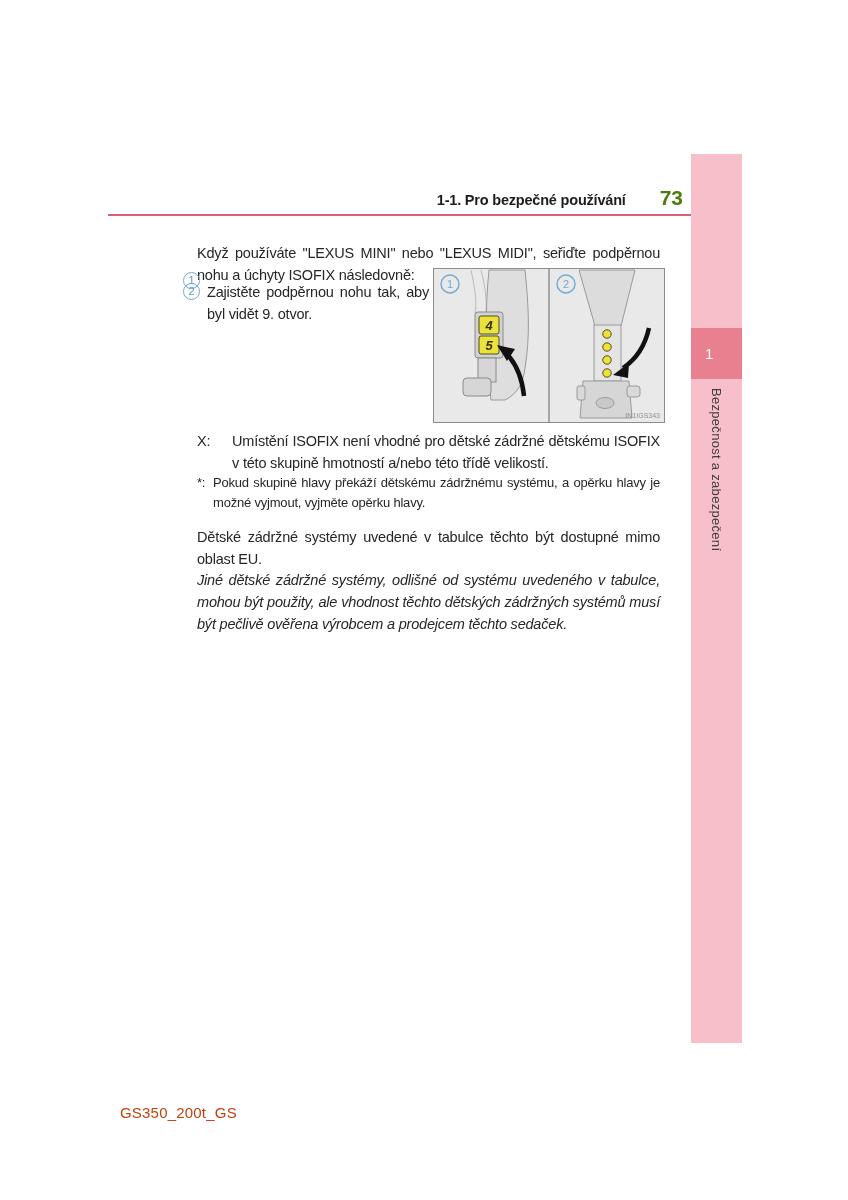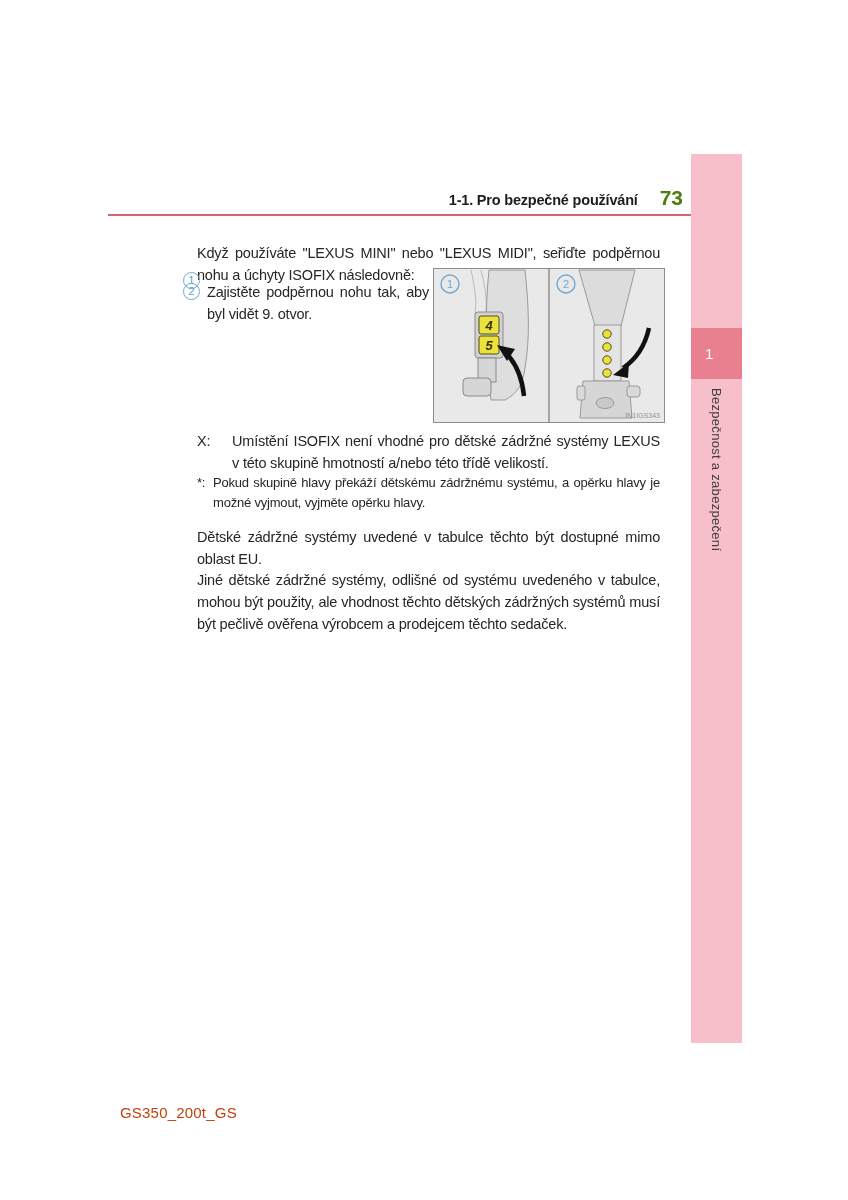--- a/index.html
+++ b/index.html
@@ -2,21 +2,21 @@
 <html><head>
 <meta charset="utf-8">
 <style>
   html,body{margin:0;padding:0;background:#fff;}
   .page{
     position:relative;width:848px;height:1200px;background:#ffffff;
     font-family:"Liberation Sans",sans-serif;color:#262626;overflow:hidden;
   }
   
   .header{position:absolute;left:108px;top:186px;width:575px;
-    display:flex;justify-content:flex-end;align-items:baseline;gap:22px;}
+    display:flex;justify-content:flex-end;align-items:baseline;gap:34px;}
   .header .sec{font-weight:bold;font-size:14.5px;letter-spacing:-0.2px;color:#1d1d1d;}
   .header .pn{font-weight:bold;font-size:21px;color:#4d7c0f;}
   .rule{position:absolute;left:108px;top:214px;width:634px;height:2px;background:#dc6075;}
   
   .band{position:absolute;left:691px;top:154px;width:51px;height:889px;background:#f7bfc9;}
   .band .tab{position:absolute;left:0;top:174px;width:51px;height:51px;background:#e9808f;
     color:#ffffff;font-size:15px;display:flex;align-items:center;padding-left:14px;box-sizing:border-box;}
   .band .vlabel{position:absolute;left:0;top:234px;width:51px;display:flex;justify-content:center;}
   .band .vlabel span{writing-mode:vertical-rl;text-orientation:mixed;
     font-size:13px;color:#3f3f3f;letter-spacing:0.3px;}
@@ -31,21 +31,21 @@
   .figure{position:absolute;left:433px;top:268px;width:232px;height:155px;}
   .figure svg{display:block;font-family:"Liberation Sans",sans-serif;}
   .xnote{position:absolute;left:197px;top:430px;width:463px;display:flex;}
   .xnote .lbl{width:35px;flex:none;}
   .xnote .body{flex:1;text-align:justify;}
   .fnote{position:absolute;left:197px;top:473px;width:463px;display:flex;
     font-size:13px;line-height:20px;letter-spacing:-0.2px;}
   .fnote .lbl{width:16px;flex:none;}
   .fnote .body{flex:1;text-align:justify;}
   .para-eu{position:absolute;left:197px;top:511px;width:463px;text-align:justify;}
-  .para-other{position:absolute;left:197px;top:554px;width:463px;text-align:justify;}
+  .para-other{position:absolute;left:197px;top:554px;width:463px;text-align:justify;font-style:italic;}
   .footer{position:absolute;left:120px;top:1104px;font-size:15px;letter-spacing:0.2px;color:#c2410c;}
 </style>
 </head>
 <body>
 
 <div class="page">
 
   <div class="header">
     <span class="sec">1-1. Pro bezpečné používání</span>
     <span class="pn">73</span>
@@ -115,21 +115,21 @@
       </g>
       <circle cx="133" cy="16" r="9" fill="none" stroke="#6fa9d2" stroke-width="1.4"></circle>
       <text x="133" y="20" font-size="11" fill="#6fa9d2" text-anchor="middle">2</text>
 
       <text x="227" y="150" text-anchor="end" font-size="7" fill="#8f8f8f">IN1IGS343</text>
     </svg>
   </div>
 
   <div class="xnote txt">
     <span class="lbl">X:</span>
-    <span class="body">Umístění ISOFIX není vhodné pro dětské zádržné systémy LEXUS v této skupině hmotností a/nebo této třídě velikostí.</span>
+    <span class="body">Umístění ISOFIX není vhodné pro dětské zádržné dětskému ISOFIX v této skupině hmotností a/nebo této třídě velikostí.</span>
   </div>
 
   <div class="fnote">
     <span class="lbl">*:</span>
     <span class="body">Pokud skupině hlavy překáží dětskému zádržnému systému, a opěrku hlavy je možné vyjmout, vyjměte opěrku hlavy.</span>
   </div>
 
   <p class="para-eu txt">Dětské zádržné systémy uvedené v tabulce těchto být dostupné mimo oblast EU.</p>
   <p class="para-other txt">Jiné dětské zádržné systémy, odlišné od systému uvedeného v tabulce, mohou být použity, ale vhodnost těchto dětských zádržných systémů musí být pečlivě ověřena výrobcem a prodejcem těchto sedaček.</p>
 

